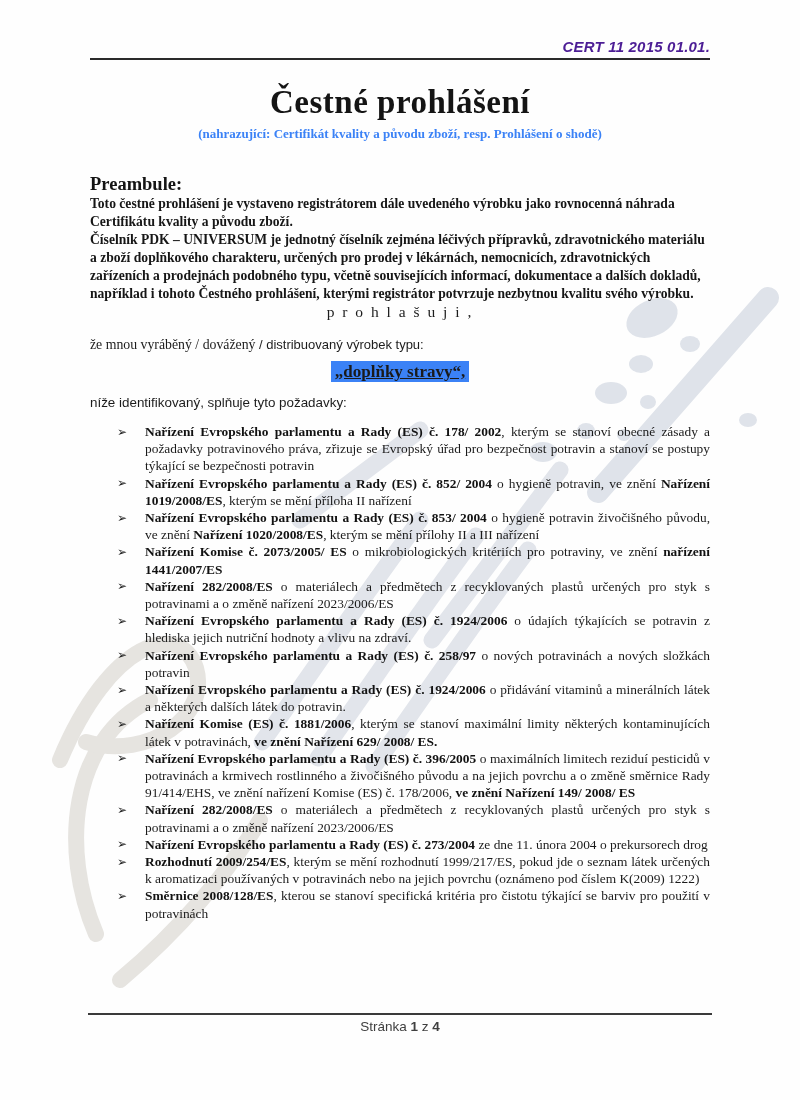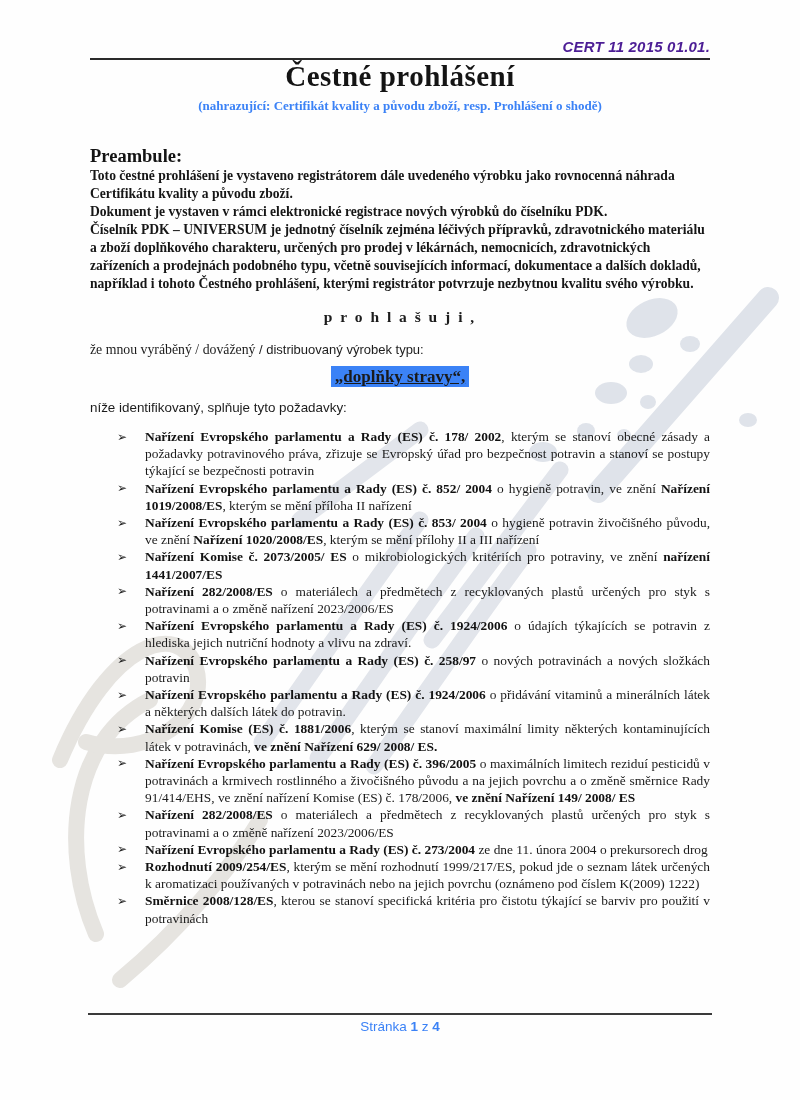--- a/index.html
+++ b/index.html
@@ -34,22 +34,23 @@
     letter-spacing: 0.2px;
   }
   .header-rule {
     border: 0;
     border-top: 2px solid #2a2a2a;
     margin: 3px 0 0 0;
   }
   .title {
     text-align: center;
     font-weight: bold;
-    font-size: 29px;
+    font-size: 33px;
     letter-spacing: 0.5px;
+    margin-top: 24px;
     color: #141414;
   }
   .subtitle {
     text-align: center;
     font-weight: bold;
     font-size: 13px;
     margin-top: 5px;
     color: #3b82f6;
   }
   .preamble-heading {
@@ -66,24 +67,23 @@
     color: #161616;
   }
   .intro {
     margin-top: 16px;
     font-size: 13.8px;
     text-indent: 50px;
     line-height: 18px;
   }
   .verb {
     text-align: center;
-    font-weight: bold;
+    font-weight: normal;
     font-size: 15.5px;
     letter-spacing: 2px;
-    margin-top: 15px;
   }
   .product-line {
     margin-top: 16px;
     font-size: 13.8px;
   }
   .product-line .sans-part {
     font-family: "Liberation Sans", sans-serif;
     font-size: 13px;
   }
   .product-type {
@@ -132,21 +132,21 @@
     margin: 0;
     z-index: 1;
   }
   .footer-text {
     position: absolute;
     top: 1019px;
     left: 0; right: 0;
     text-align: center;
     font-family: "Liberation Sans", sans-serif;
     font-size: 13.5px;
-    color: #3b82f6;
+    color: #404040;
     white-space: pre;
     z-index: 1;
   }
   .footer-text .pagenum { font-weight: bold; }
 </style>
 </head>
 <body>
 
 <div class="page">
 
@@ -183,21 +183,20 @@
 
     <div class="doc-ref">CERT 11 2015 01.01.</div>
     <hr class="header-rule">
 
     <div class="title">Čestné prohlášení</div>
     <div class="subtitle">(nahrazující: Certifikát kvality a původu zboží, resp. Prohlášení o shodě)</div>
 
     <div class="preamble-heading">Preambule:</div>
     <div class="preamble">
         <p>Toto čestné prohlášení je vystaveno registrátorem dále uvedeného výrobku jako rovnocenná náhrada Certifikátu kvality a původu zboží.</p>
-        <p>Dokument je vystaven v rámci elektronické registrace nových výrobků do číselníku PDK.</p>
         <p>Číselník PDK – UNIVERSUM je jednotný číselník zejména léčivých přípravků, zdravotnického materiálu a zboží doplňkového charakteru, určených pro prodej v lékárnách, nemocnicích, zdravotnických zařízeních a prodejnách podobného typu, včetně souvisejících informací, dokumentace a dalších dokladů, například i tohoto Čestného prohlášení, kterými registrátor potvrzuje nezbytnou kvalitu svého výrobku.</p>
       </div>
 
 
     <div class="verb">p r o h l a š u j i ,</div>
 
     <div class="product-line"><span>že mnou vyráběný / dovážený </span><span class="sans-part"> / distribuovaný výrobek typu:</span></div>
 
     <div class="product-type"><span class="highlight">„doplňky stravy“,</span></div>
 

